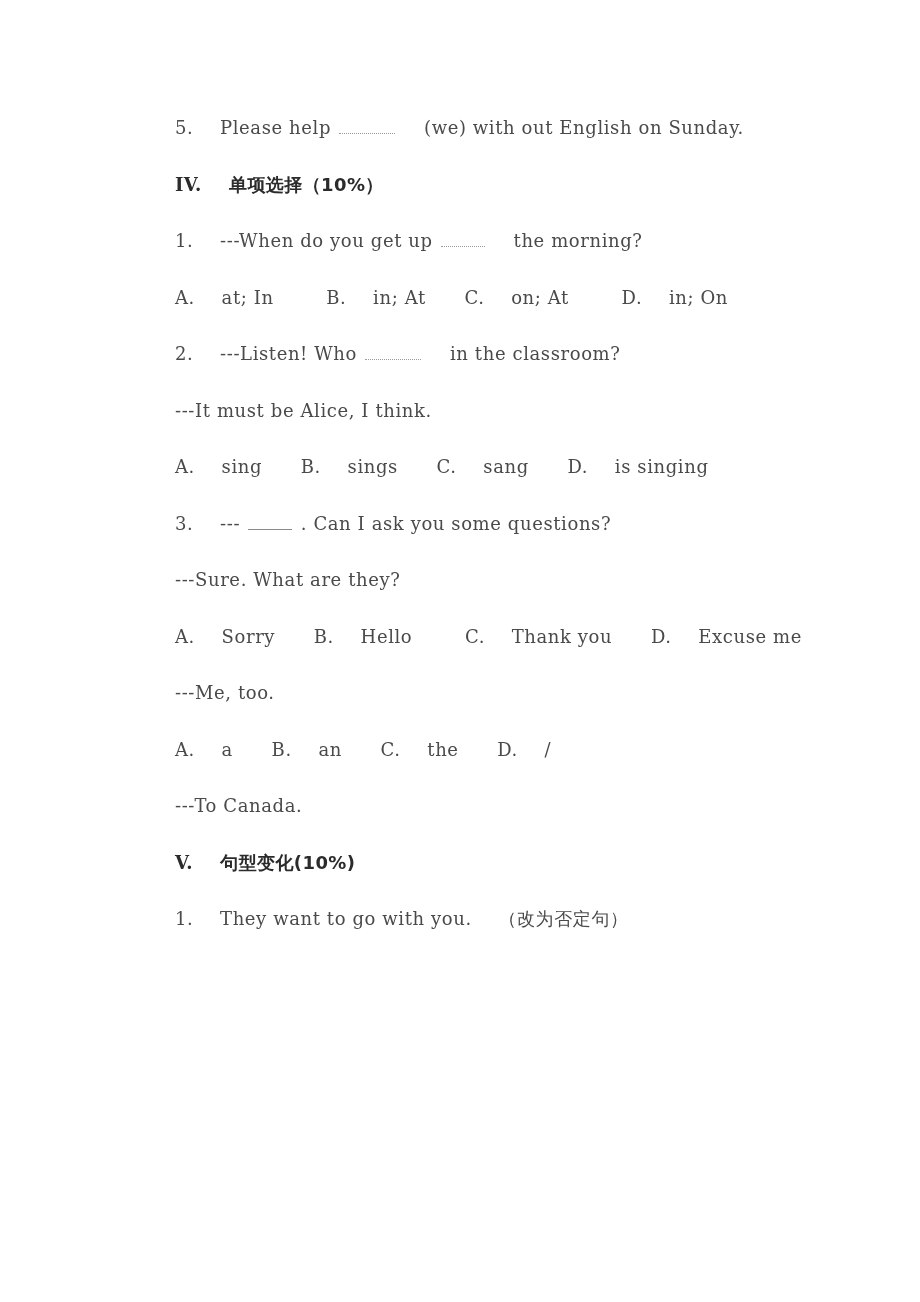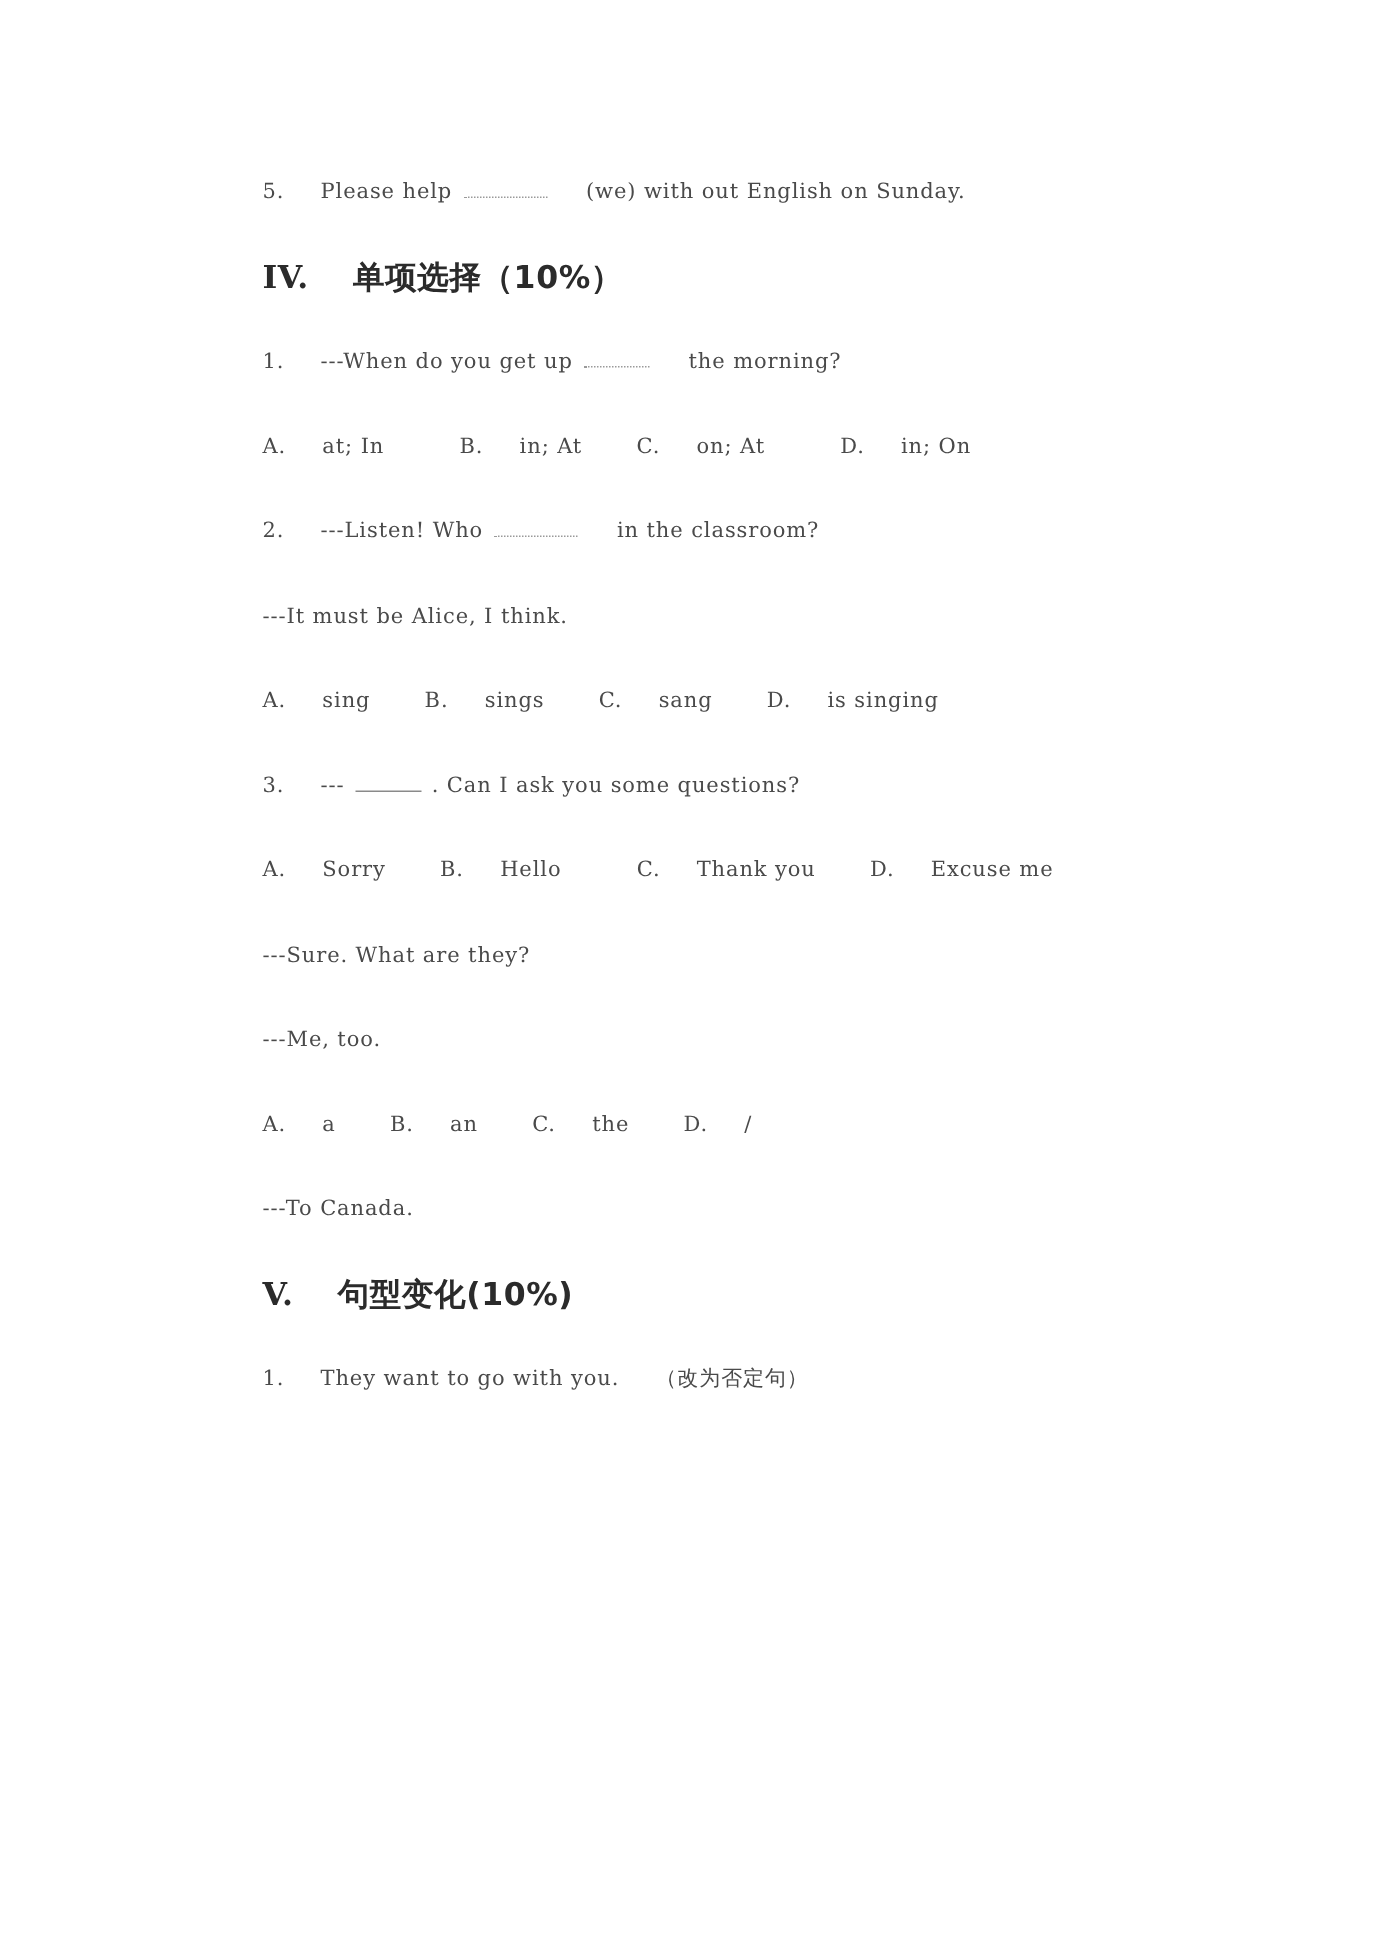--- a/index.html
+++ b/index.html
@@ -16,30 +16,30 @@
   }
   .page {
     position: relative;
     width: 920px;
     height: 1302px;
     box-sizing: border-box;
     padding: 100px 180px 0 175px;
     background: #ffffff;
   }
   .line {
-    font-size: 14px;
+    font-size: 18px;
     line-height: 56.5px;
     height: 56.5px;
     white-space: nowrap;
     letter-spacing: 0.6px;
     color: #4a4a4a;
     font-family: "DejaVu Serif", "Liberation Serif", serif;
   }
   .heading {
-    font-size: 21px;
+    font-size: 18px;
     line-height: 56.5px;
     height: 56.5px;
     font-weight: bold;
     color: #2b2b2b;
     white-space: nowrap;
     letter-spacing: 0.4px;
     font-family: "DejaVu Sans", "Liberation Sans", sans-serif;
   }
   .heading .num {
     font-family: "DejaVu Serif", "Liberation Serif", serif;
@@ -142,42 +142,42 @@
   </div>
 
   <div class="line">
     <span>3.</span>
     <span class="gap-s"></span>
     <span>---</span>
     <span class="blank w-sm"></span>
     <span>. Can I ask you some questions?</span>
   </div>
 
+  <div class="line">
+    <span>---Sure. What are they?</span>
+  </div>
+
   <div class="line opts">
     <span>A.</span>
     <span class="gap-s"></span>
     <span>Sorry</span>
     <span class="gap-m"></span>
     <span>B.</span>
     <span class="gap-s"></span>
     <span>Hello</span>
     <span class="gap-l"></span>
     <span>C.</span>
     <span class="gap-s"></span>
     <span>Thank you</span>
     <span class="gap-m"></span>
     <span>D.</span>
     <span class="gap-s"></span>
     <span>Excuse me</span>
   </div>
 
-  <div class="line">
-    <span>---Sure. What are they?</span>
-  </div>
-
 
   <div class="line">
     <span>---Me, too.</span>
   </div>
 
   <div class="line opts">
     <span>A.</span>
     <span class="gap-s"></span>
     <span>a</span>
     <span class="gap-m"></span>

